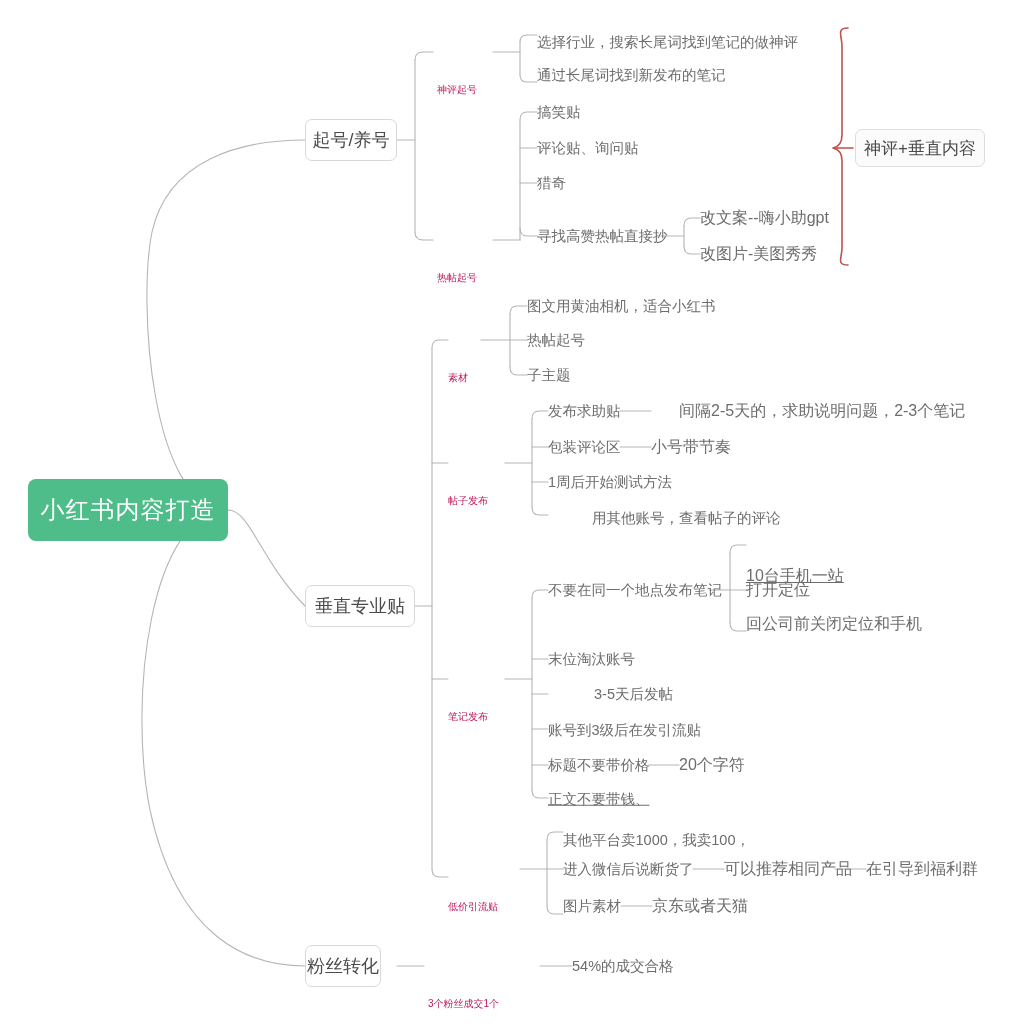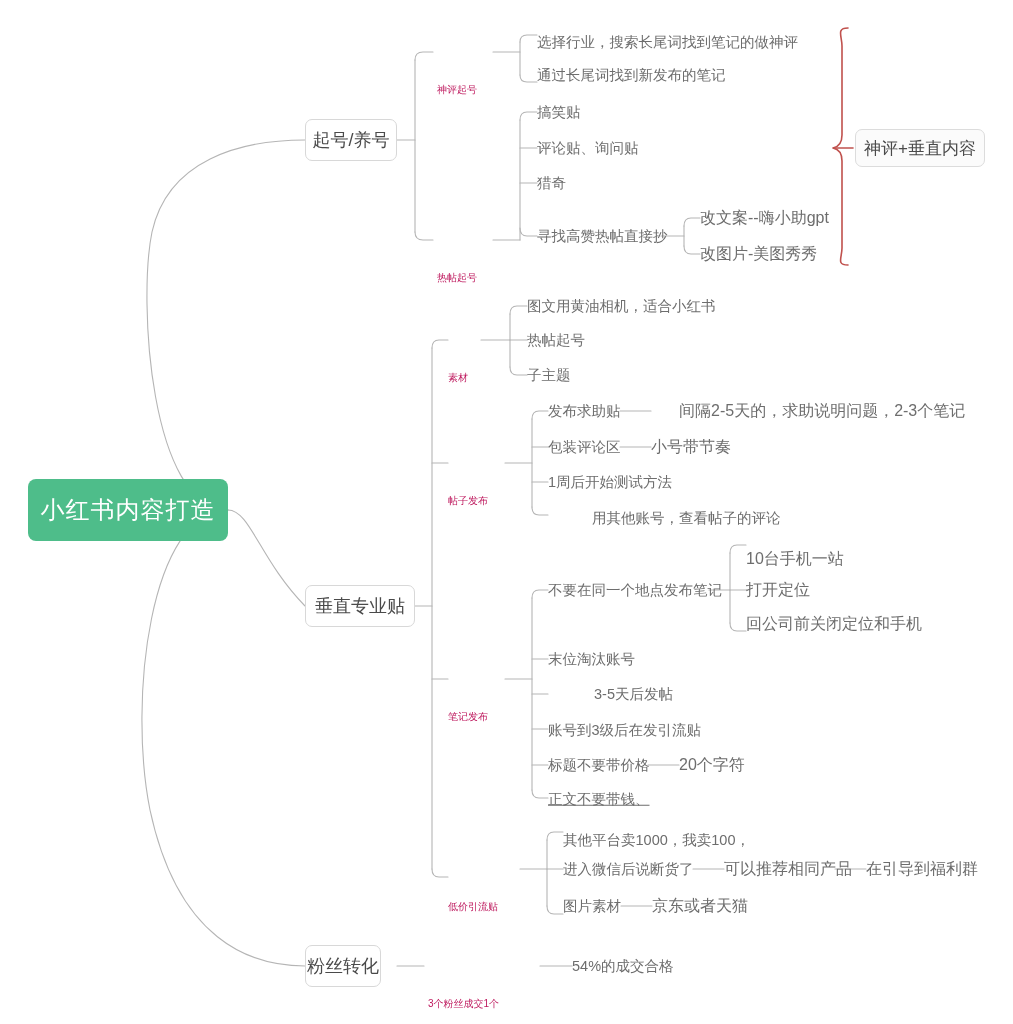--- a/index.html
+++ b/index.html
@@ -233,21 +233,21 @@
   <div class="node text-node lvl3" style="left:548px;top:518px;margin-left:44px;">
     <span>用其他账号，查看帖子的评论</span>
   </div>
 
   <div class="node text-node lvl2" style="left:448px;top:679px;">
     <span>笔记发布</span>
   </div>
   <div class="node text-node lvl3" style="left:548px;top:590px;">
     <span>不要在同一个地点发布笔记</span>
   </div>
-  <div class="node text-node lvl4" style="left:746px;top:559px;">
+  <div class="node text-node lvl4" style="left:746px;top:576px;text-decoration:underline;">
     <span>10台手机一站</span>
   </div>
   <div class="node text-node lvl4" style="left:746px;top:590px;">
     <span>打开定位</span>
   </div>
   <div class="node text-node lvl4" style="left:746px;top:624px;">
     <span>回公司前关闭定位和手机</span>
   </div>
   <div class="node text-node lvl3" style="left:548px;top:659px;">
     <span>末位淘汰账号</span>

